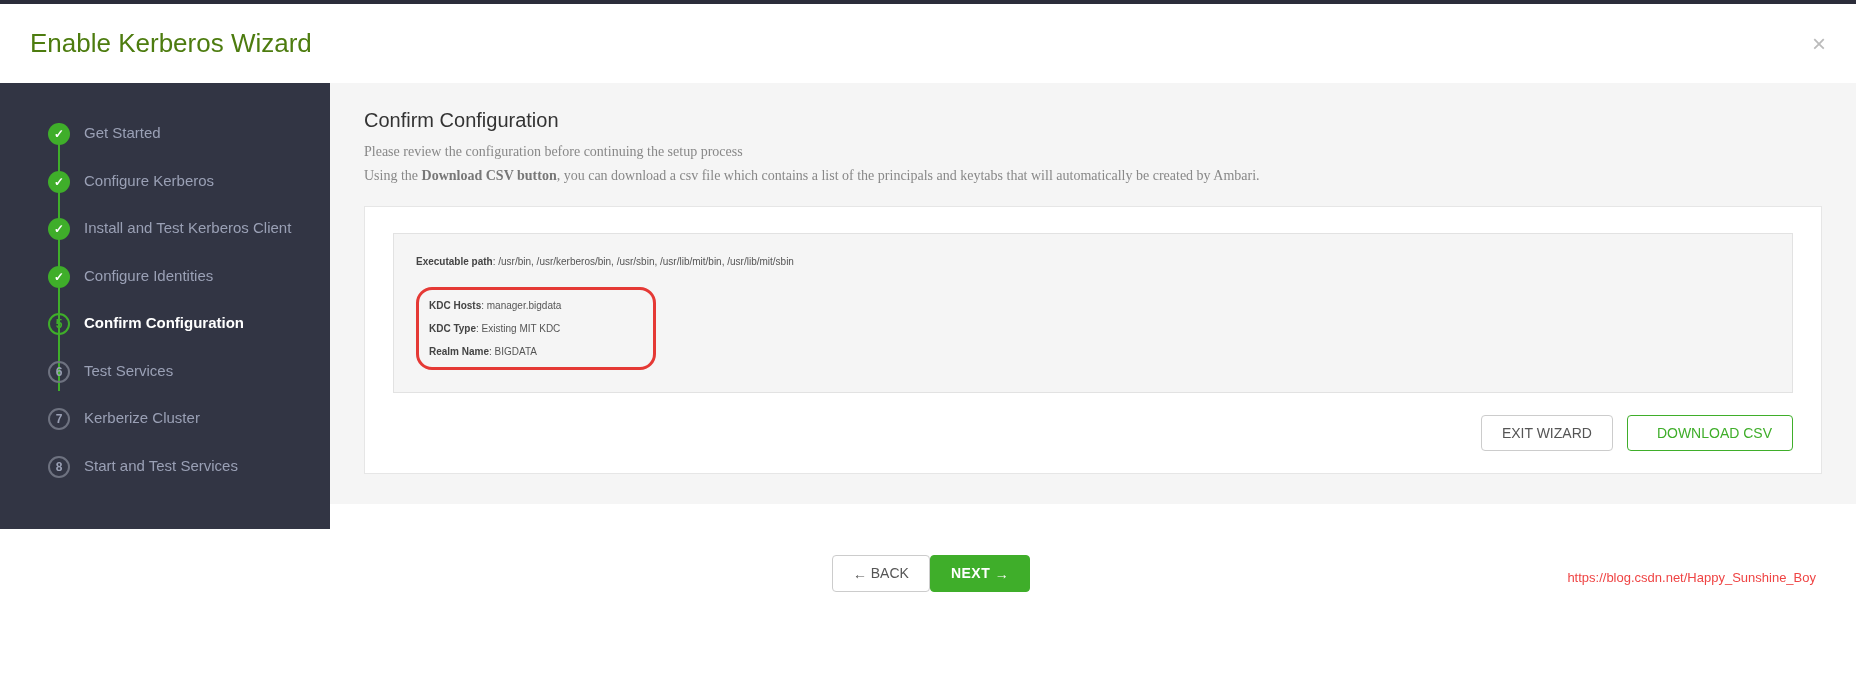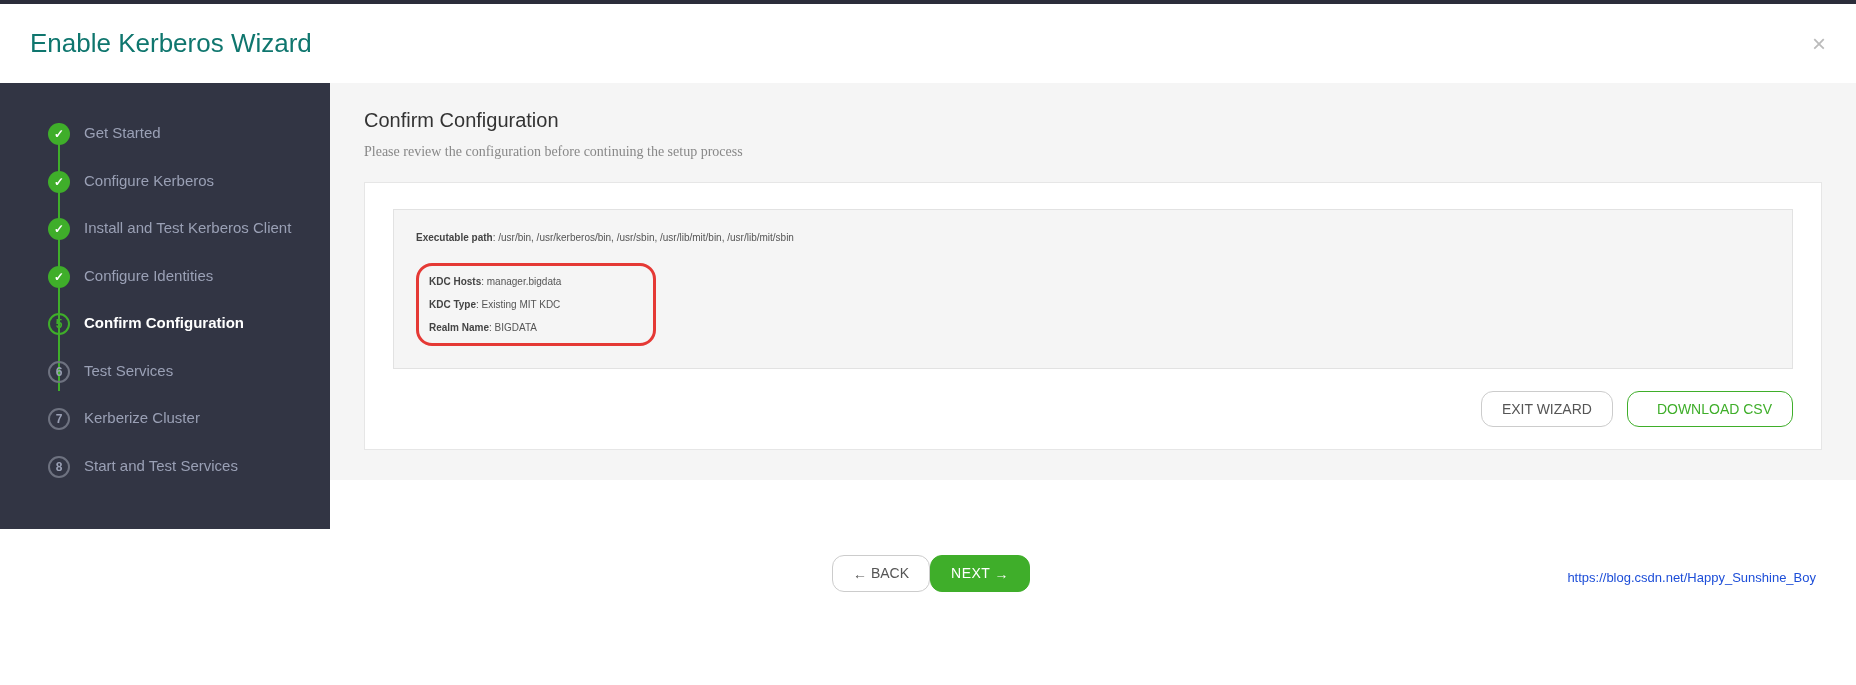--- a/index.html
+++ b/index.html
@@ -11,21 +11,21 @@
     width: 1856px;
   }
   .topline { height: 4px; background: #2b2d3a; }
 
   
   .header {
     display: flex; align-items: center; justify-content: space-between;
     padding: 24px 30px 24px 30px;
     background: #fff;
   }
-  .header h1 { font-size: 26px; font-weight: 400; color: #0f766e; }
+  .header h1 { font-size: 26px; font-weight: 400; color: #4d7c0f; }
   .close-x { font-size: 24px; color: #bbb; cursor: pointer; line-height: 1; }
 
   
   .main-wrap { display: flex; align-items: flex-start; }
 
   
   .sidebar {
     width: 330px; min-width: 330px;
     background: #323544;
     padding: 26px 0 40px 0;
@@ -88,42 +88,42 @@
     padding: 10px 14px 10px 10px;
     margin-top: 8px;
     display: inline-block;
     min-width: 240px;
   }
   .panel-actions {
     display: flex; justify-content: flex-end; gap: 14px;
     margin-top: 22px;
   }
   .btn {
-    padding: 9px 20px; font-size: 14px; border-radius: 12px;
+    padding: 9px 20px; font-size: 14px; border-radius: 4px;
     background: #fff; border: 1px solid #ccc; color: #555;
     cursor: pointer;
   }
   .btn.green-outline { border-color: #3fae2a; color: #3fae2a; padding-left: 29px; }
 
   
   .footer {
     display: flex; justify-content: center; align-items: center;
     padding: 26px 34px 26px 40px;
     background: #fff;
   }
   .btn.back { color: #555; }
   .btn.next {
     background: #3fae2a; border-color: #3fae2a; color: #fff;
-    font-weight: 400; letter-spacing: .5px;
+    font-weight: 700; letter-spacing: .5px;
   }
   .arrow { display: inline-block; vertical-align: middle; }
 
   .watermark {
     position: absolute; right: 40px; bottom: 100px;
-    color: #1d4ed8; font-size: 13px; pointer-events: none;
+    color: #ef4444; font-size: 13px; pointer-events: none;
   }
 </style>
 </head>
 <body>
 
 <div class="topline"></div>
 
 <div class="header">
   <h1>Enable Kerberos Wizard</h1>
   <span class="close-x">×</span>
@@ -165,20 +165,23 @@
       <li class="step pending">
         <span class="marker">8</span>
         <span class="step-label">Start and Test Services</span>
       </li>
     </ul>
   </div>
 
   <div class="content">
     <h2>Confirm Configuration</h2>
     <p class="desc">Please review the configuration before continuing the setup process</p>
+    <p class="desc">
+      <span>Using the </span><b>Download CSV button</b><span>, you can download a csv file which contains a list of the principals and keytabs that will automatically be created by Ambari.</span>
+    </p>
 
     <div class="panel">
       <div class="config-box">
         <div class="cfg-row">
           <b>Executable path</b><span>: /usr/bin, /usr/kerberos/bin, /usr/sbin, /usr/lib/mit/bin, /usr/lib/mit/sbin</span>
         </div>
         <div class="highlight-box">
           <div class="cfg-row">
             <b>KDC Hosts</b><span>: manager.bigdata</span>
           </div>

